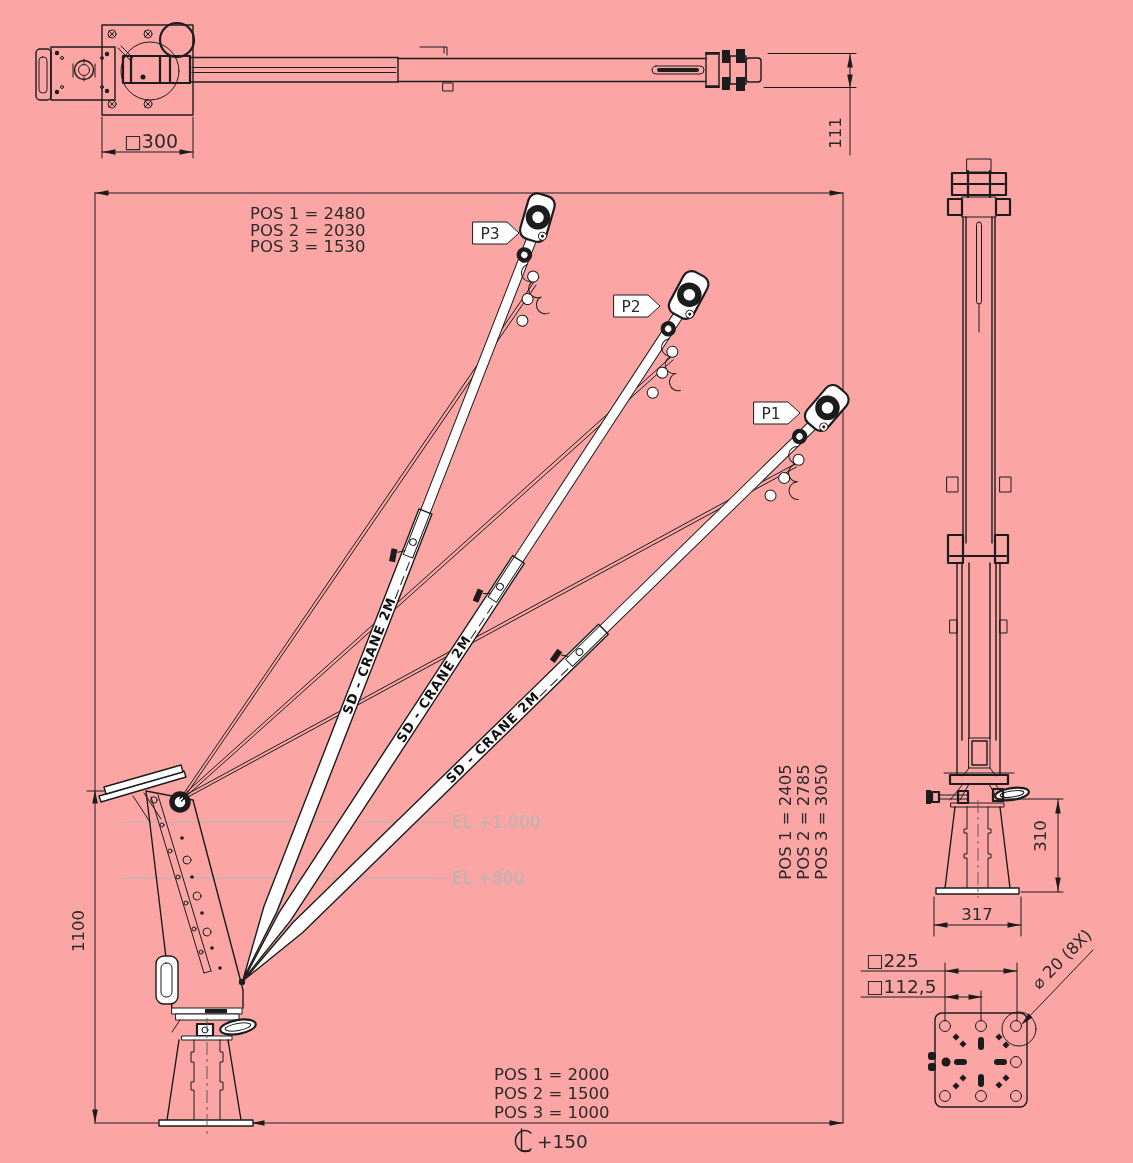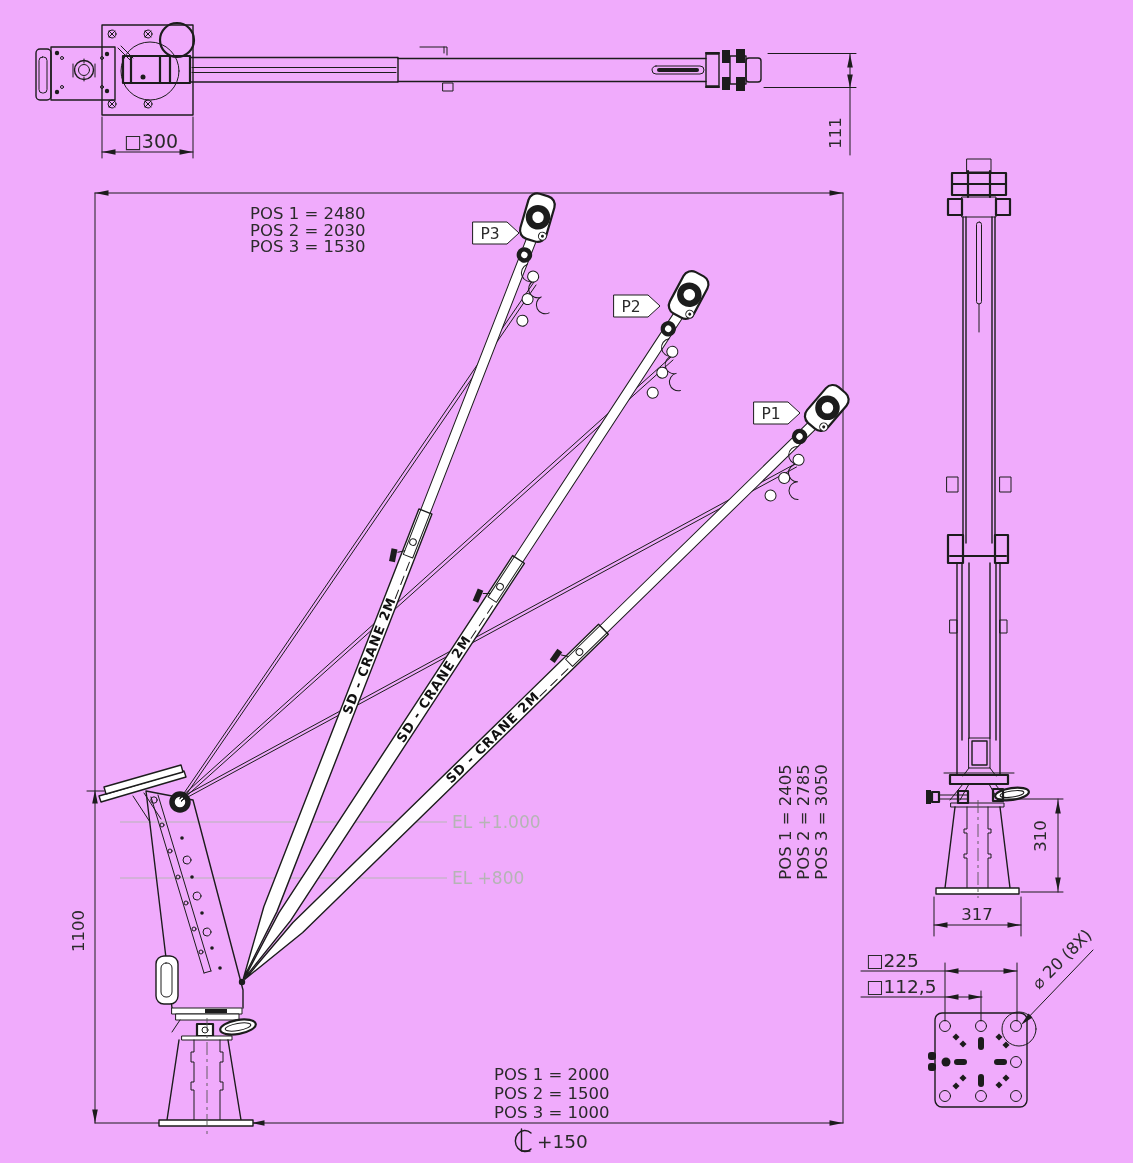--- a/index.html
+++ b/index.html
@@ -1,16 +1,16 @@
 <!DOCTYPE html>
 <html><head>
 <meta charset="utf-8">
 <style>
   html,body{margin:0;padding:0;background:#ffffff;}
-  .stage{position:relative;width:1133px;height:1163px;background:#f0abfc;overflow:hidden;}
+  .stage{position:relative;width:1133px;height:1163px;background:#fca5a5;overflow:hidden;}
   svg{display:block;}
   .s{stroke:#1c1c1c;fill:none;stroke-width:1.4;stroke-linecap:round;stroke-linejoin:round;}
   .s1{stroke-width:1;}
   .s2{stroke-width:2.2;}
   .f{fill:#1c1c1c;stroke:none;}
   .w{fill:#ffffff;}
   .g{stroke:#b5b5b5;stroke-width:1.1;fill:none;}
   .cl{stroke:#555;stroke-width:0.9;fill:none;stroke-dasharray:13 4 3 4;}
   text{font-family:"DejaVu Sans","Liberation Sans",sans-serif;fill:#2a2a2a;}
   .t{font-size:16.5px;}

